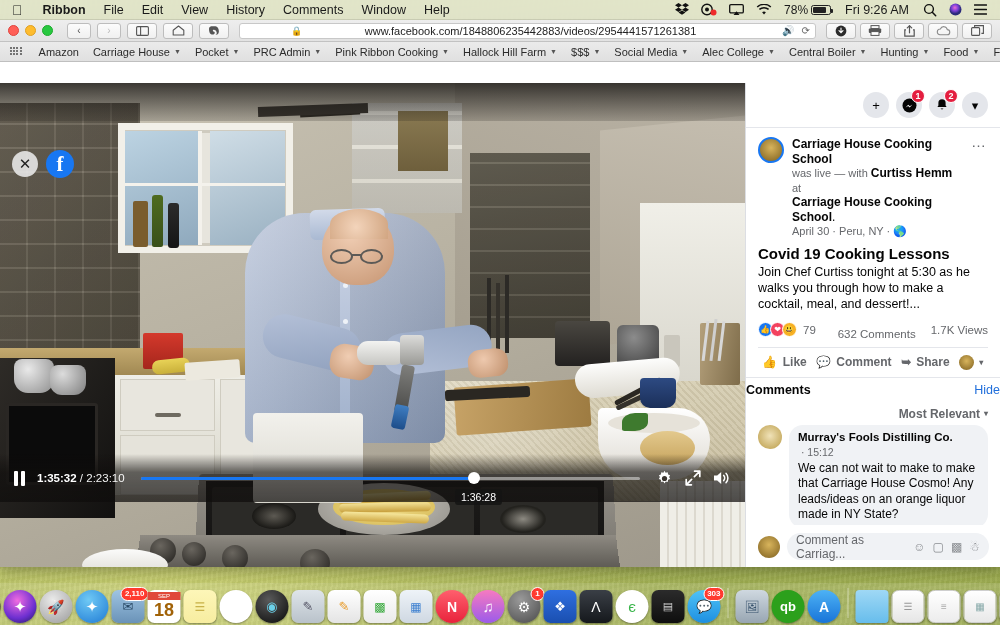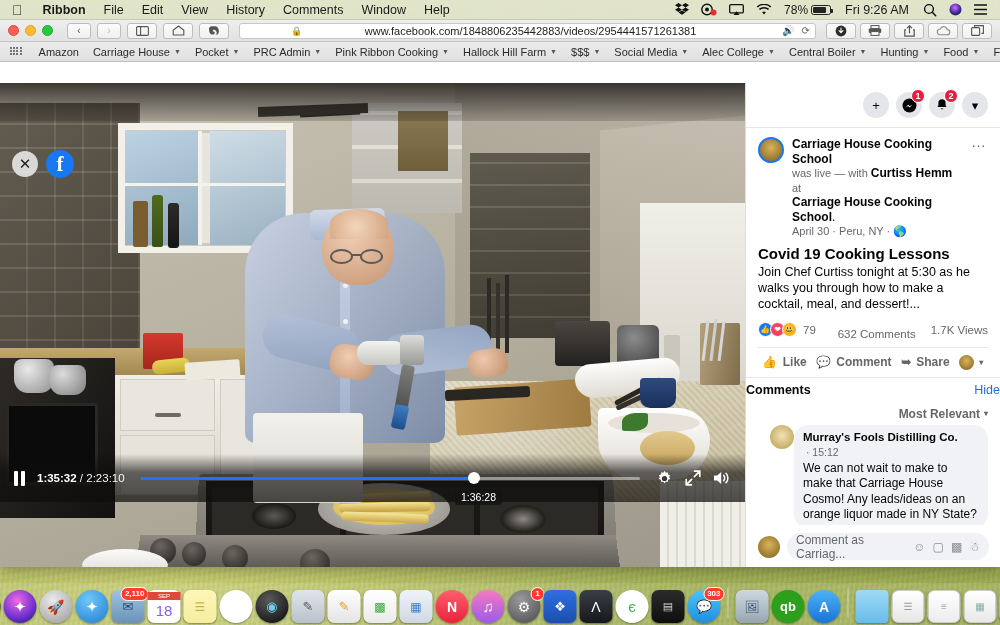--- a/index.html
+++ b/index.html
@@ -197,21 +197,21 @@
     display:flex;align-items:center;justify-content:space-around;color:#65676b;font-size:12px;font-weight:bold;
   }
   .fa-item{display:flex;align-items:center;gap:5px;}
   #fb-comments-hd{
     margin:0 0;border-top:1px solid #e4e6eb;height:26px;display:flex;align-items:center;
     font-size:12.5px;font-weight:bold;
   }
   #fb-hide{margin-left:auto;color:#216fdb;font-weight:normal;}
   #fb-sort{margin:0 12px;height:22px;display:flex;align-items:center;justify-content:flex-end;
     color:#65676b;font-size:12px;font-weight:bold;gap:4px;}
-  .cmt{display:flex;padding:0 12px 7px 24px;}
+  .cmt{display:flex;gap:7px;padding:0 12px 7px 12px;}
   .cmt .bubble{background:#f0f2f5;border-radius:14px;padding:5px 9px;line-height:15.5px;font-size:12px;position:relative;flex:1;}
   .cmt .bubble b{font-weight:bold;font-size:11.5px;}
   .cmt .t{color:#65676b;font-size:10.5px;font-weight:normal;}
   .cmt-act{display:flex;align-items:center;gap:5px;margin-top:3px;font-size:11px;color:#65676b;font-weight:bold;padding-left:1px;}
   .cmt-act .lk{color:#216fdb;}
   .cmt-act .pl{font-weight:normal;}
   .likepill{
     margin-left:auto;background:#fff;border-radius:10px;box-shadow:0 1px 2px rgba(0,0,0,.2);
     display:flex;align-items:center;gap:2px;padding:1px 5px 1px 2px;font-size:10.5px;color:#65676b;font-weight:normal;
   }
@@ -777,21 +777,21 @@
     </div>
   <div class="di round" style="background:radial-gradient(circle at 40% 30%,#6fc9f5,#1f7ad4)">
       <span>✦</span>
     </div>
   <div class="di" style="background:linear-gradient(#9fc4e2,#6a93b8)">
       <span style="font-size:13px;color:#2a4a66">✉</span>
       <span class="dbadge">2,110</span>
     </div>
   <div class="di" style="background:#fff;flex-direction:column;gap:0">
       <span style="background:#e0483a;color:#fff;font-size:6px;width:100%;text-align:center;line-height:8px">SEP</span>
-      <span style="color:#8b5cf6;font-size:15px;font-weight:normal;line-height:21px">18</span>
+      <span style="color:#a16207;font-size:18px;font-weight:bold;line-height:21px">18</span>
     </div>
   <div class="di" style="background:linear-gradient(#fdf6b8,#f7eda0)">
       <span style="color:#c9b24a;font-size:12px">☰</span>
     </div>
   <div class="di round" style="background:#fff">
       <span style="font-size:16px">❀</span>
     </div>
   <div class="di round" style="background:radial-gradient(circle at 40% 30%,#5a5a5a,#090909)">
       <span style="font-size:13px;color:#6bd0e8">◉</span>
     </div>

